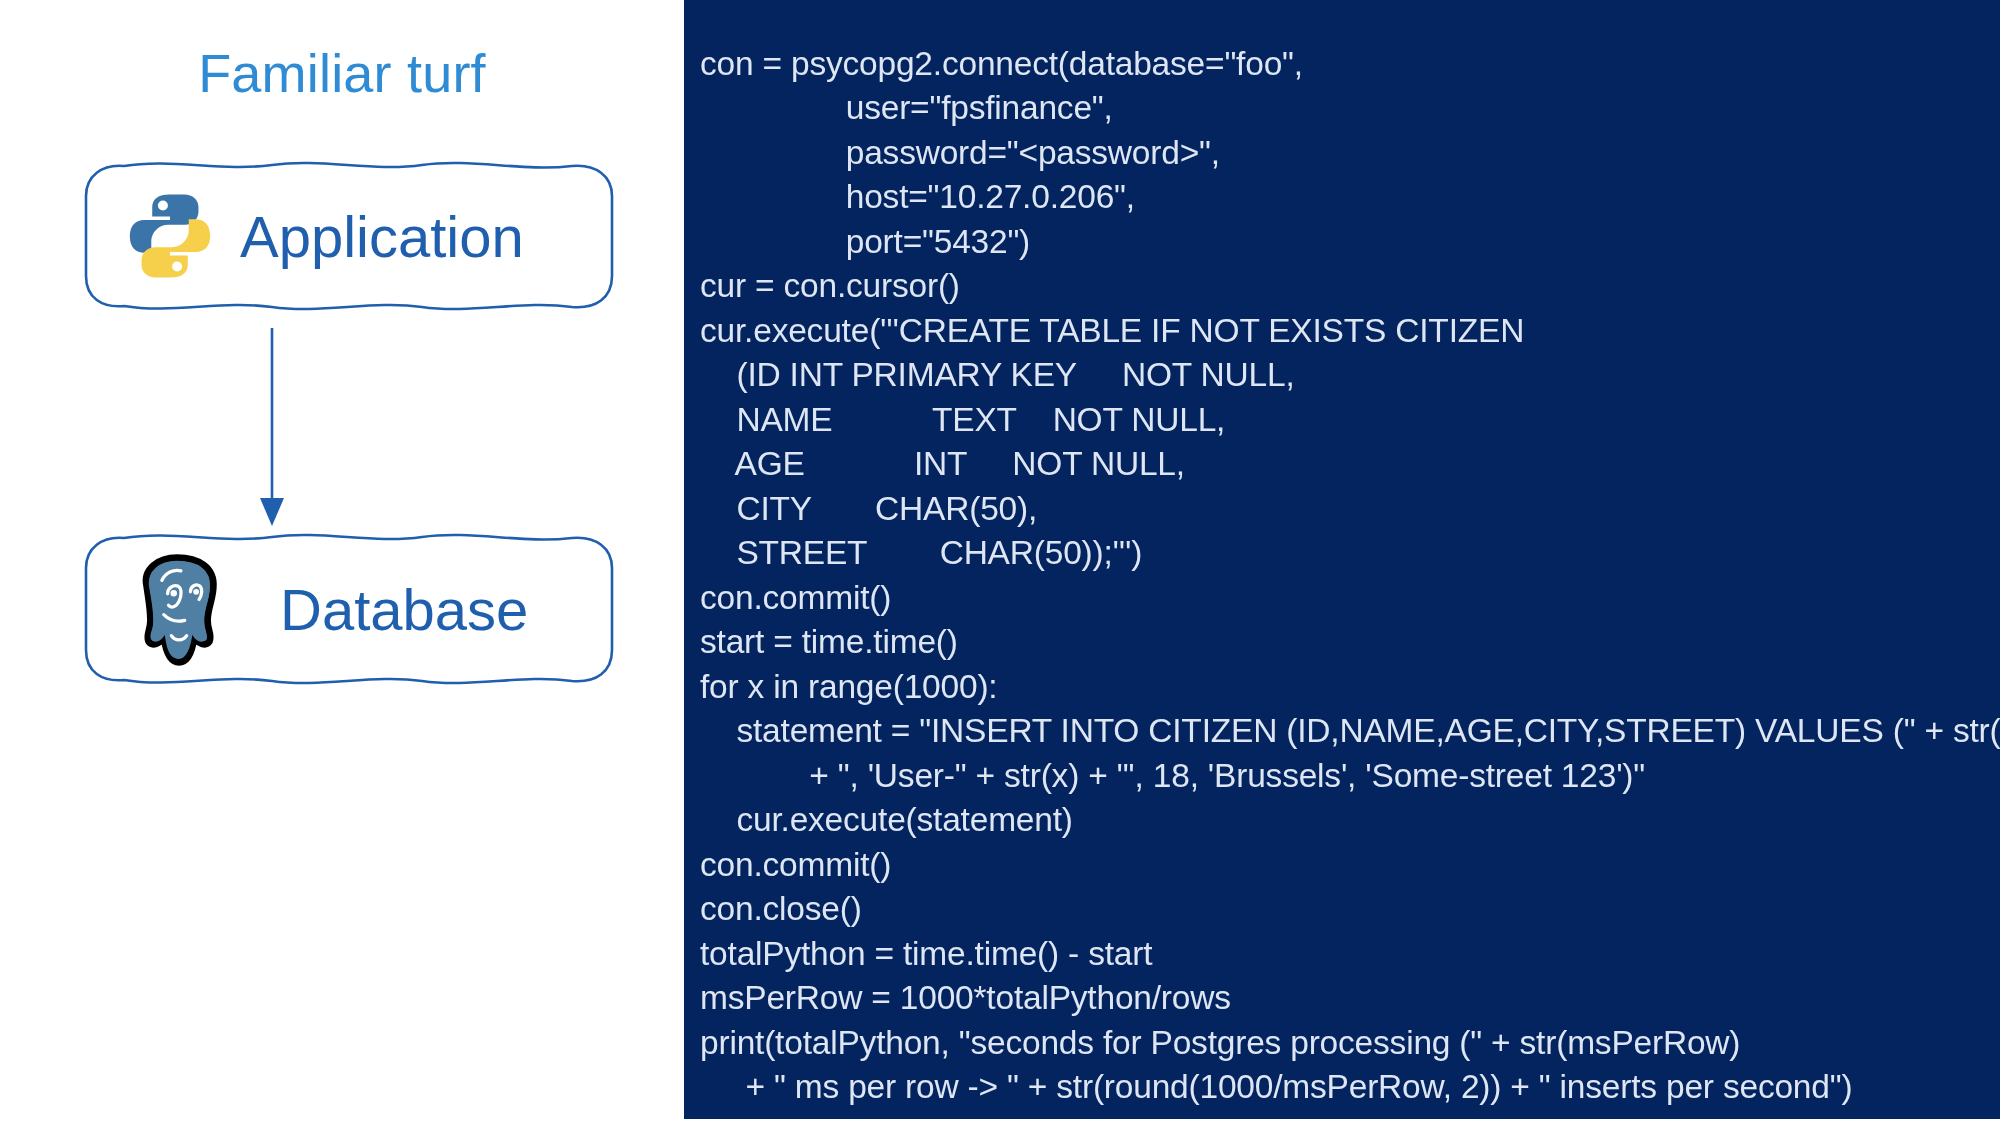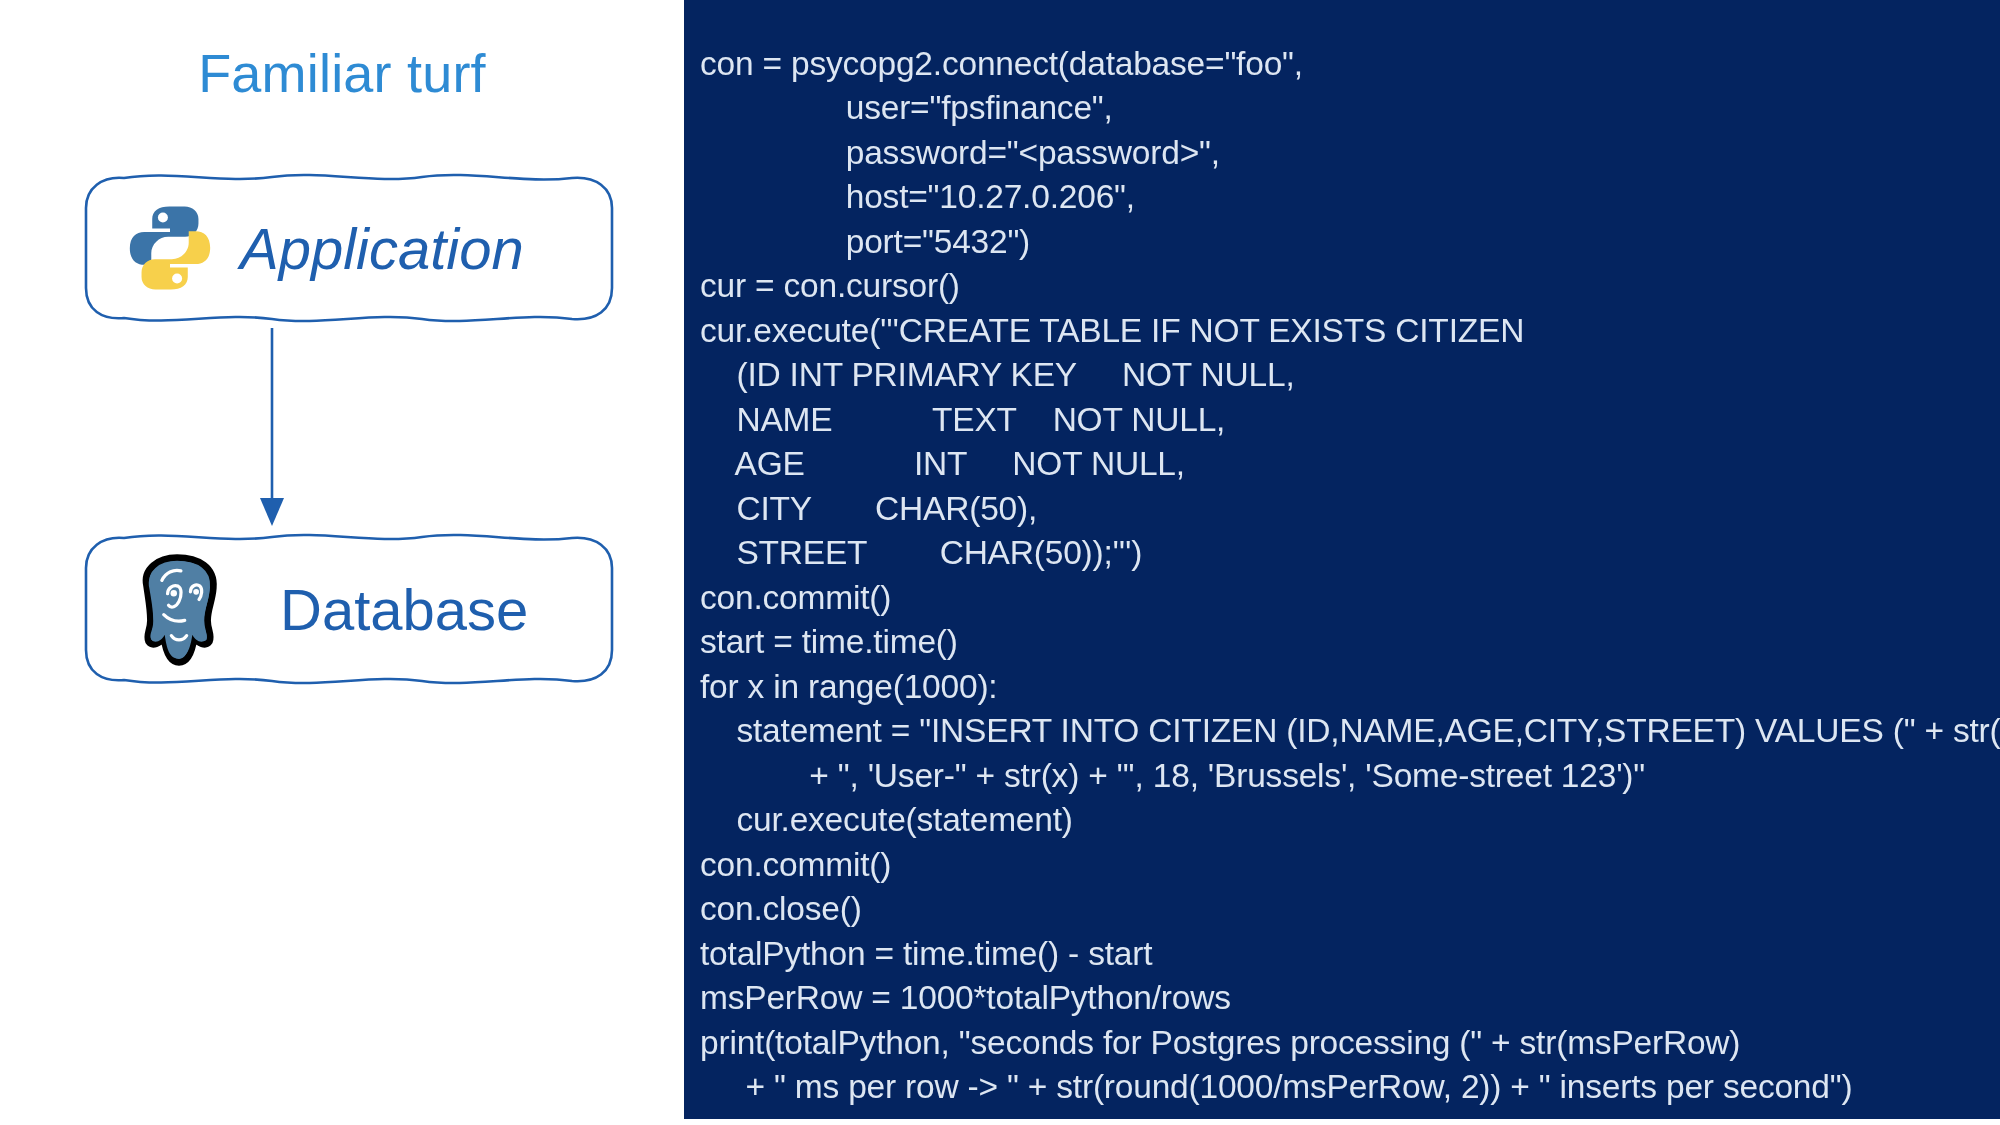--- a/index.html
+++ b/index.html
@@ -48,24 +48,23 @@
   .node-box .cloudframe {
     position: absolute;
     left: 0; top: 0;
     width: 100%;
     height: 100%;
     pointer-events: none;
   }
 
   #app-box {
     left: 72px;
-    top: 168px;
+    top: 156px;
     width: 552px;
     height: 160px;
-    font-style: italic;
   }
   #db-box {
     left: 72px;
     top: 528px;
     width: 552px;
     height: 162px;
   }
 
   .node-inner {
     position: relative;

